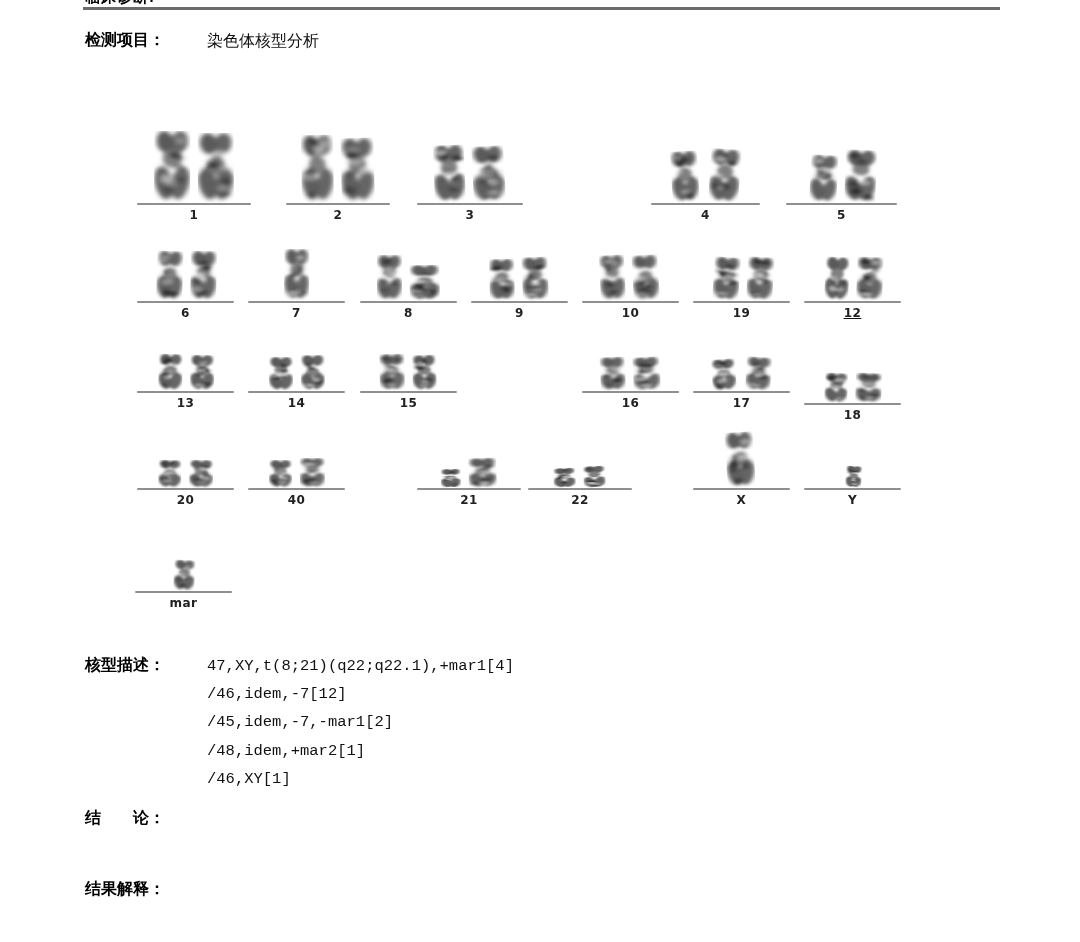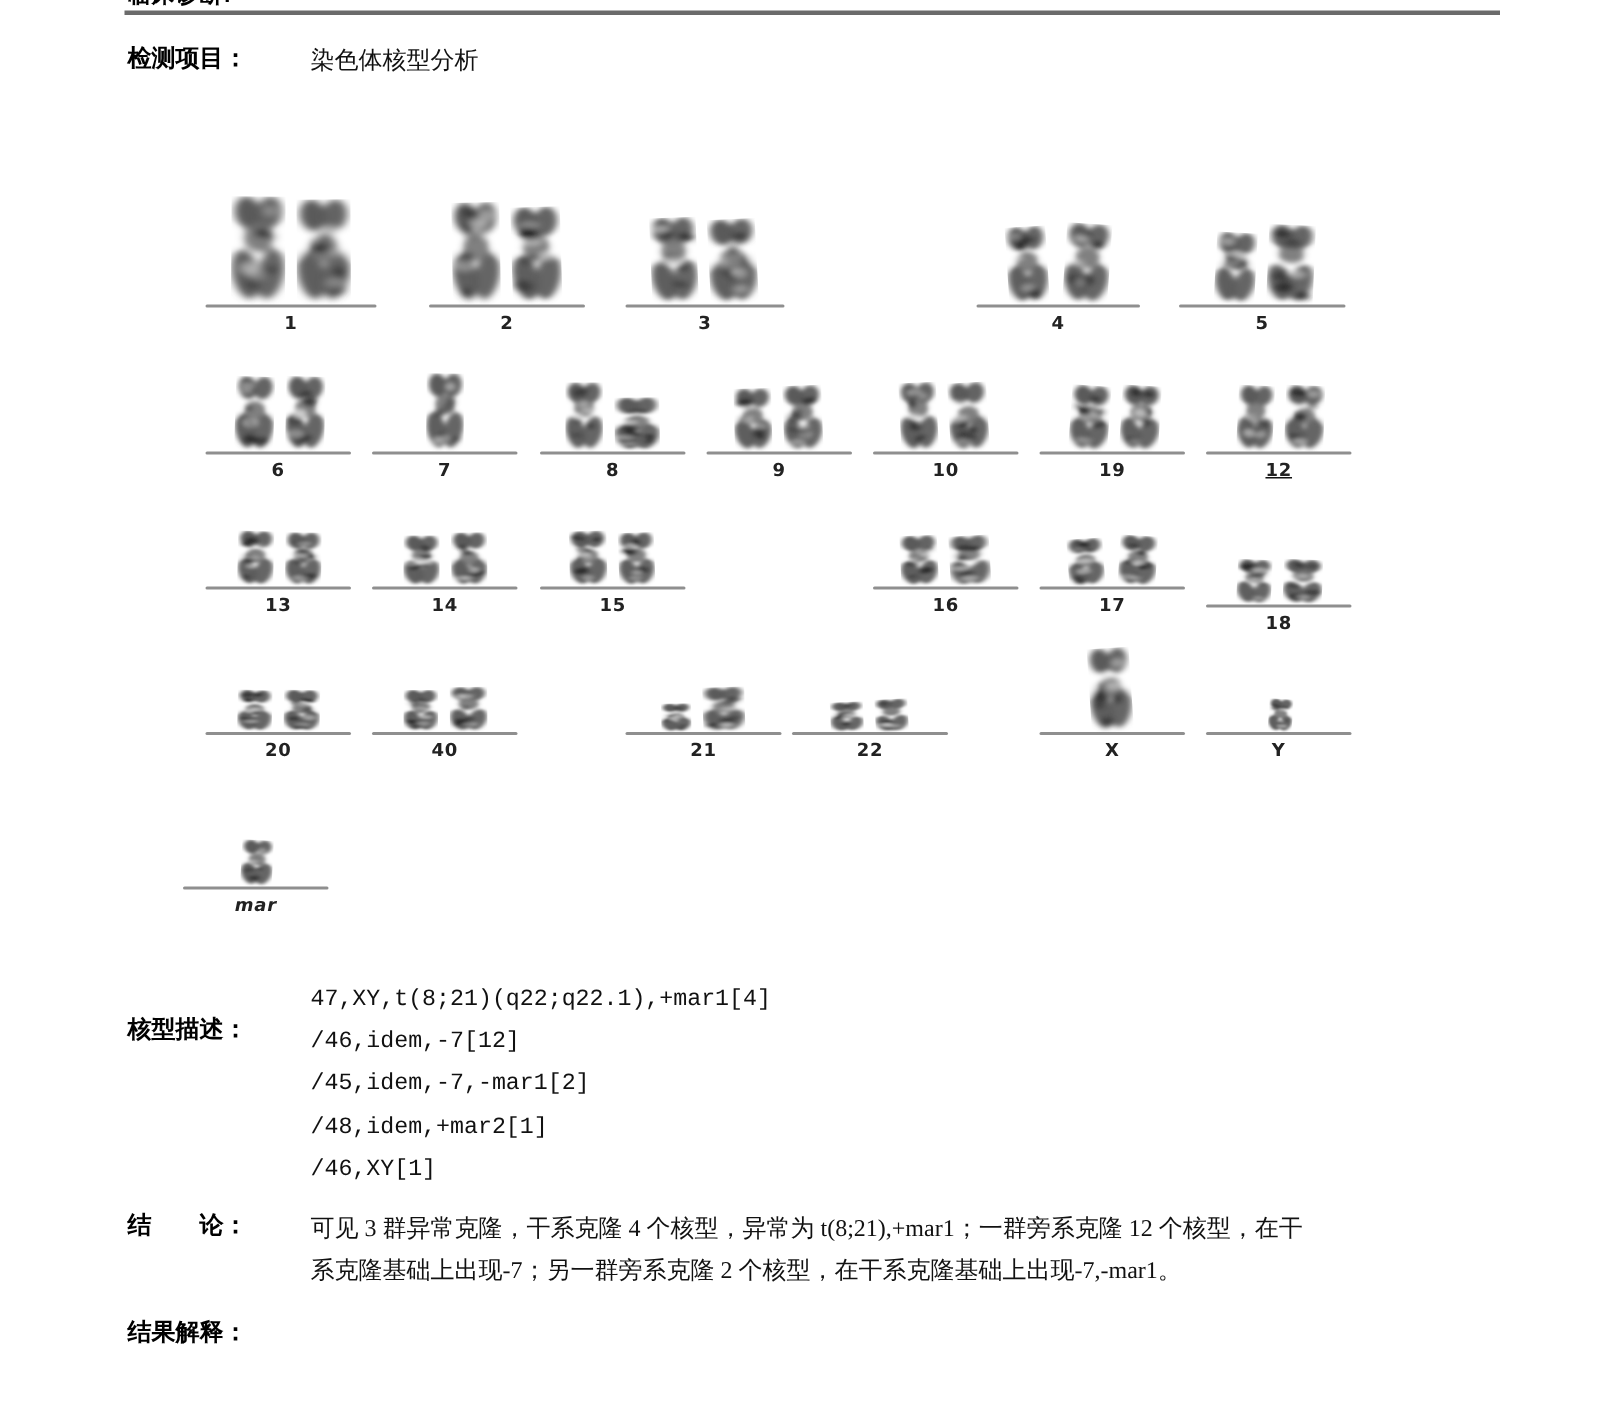--- a/index.html
+++ b/index.html
@@ -1270,21 +1270,21 @@
               <ellipse cx="22.910579561042525" cy="32.44960562414266" rx="7.0226851851851855" ry="4.380144032921811" fill="#ffffff" opacity="0.27946780692729767" transform="rotate(0 22.910579561042525 32.44960562414266)"></ellipse>
               <ellipse cx="20.632201646090536" cy="65.03555384087792" rx="5.828326474622771" ry="3.8323688271604937" fill="#ffffff" opacity="0.4580354080932785" transform="rotate(0 20.632201646090536 65.03555384087792)"></ellipse>
               <ellipse cx="-2" cy="44.28894032921811" rx="7.5" ry="9" fill="#fff" opacity="0.95" transform="rotate(0 -2 44.28894032921811)"></ellipse>
               <ellipse cx="42" cy="44.28894032921811" rx="7.5" ry="9" fill="#fff" opacity="0.95" transform="rotate(0 42 44.28894032921811)"></ellipse>
             </g>
           </svg>
         </div>
         <div class="baseline" style="background: rgb(143, 143, 143);"></div>
         <div class="chrom-label">Y</div>
       </div>
-      <div class="chrom-group" style="left: 122px; top: 551px; width: 97px; font-style: italic;">
+      <div class="chrom-group" style="left: 135px; top: 551px; width: 97px;">
         <div class="chroms" style="height: 40px;">
           <svg width="21" height="31" viewBox="0 0 40 100" preserveAspectRatio="none" style="transform: rotate(3deg); transform-origin: 50% 100%;">
             <defs>
               <filter id="bl46" x="-50%" y="-50%" width="200%" height="200%">
                 <feGaussianBlur stdDeviation="3"></feGaussianBlur>
               </filter>
             </defs>
             <g filter="url(#bl46)">
               <ellipse cx="12" cy="15" rx="9.5" ry="15" fill="#4c4c4c" opacity="0.92" transform="rotate(-6 12 15)"></ellipse>
               <ellipse cx="28" cy="15" rx="9.5" ry="15" fill="#565656" opacity="0.92" transform="rotate(6 28 15)"></ellipse>
@@ -1302,26 +1302,24 @@
               <ellipse cx="-2" cy="41.42962962962963" rx="7.5" ry="9" fill="#fff" opacity="0.95" transform="rotate(0 -2 41.42962962962963)"></ellipse>
               <ellipse cx="42" cy="41.42962962962963" rx="7.5" ry="9" fill="#fff" opacity="0.95" transform="rotate(0 42 41.42962962962963)"></ellipse>
             </g>
           </svg>
         </div>
         <div class="baseline" style="background: rgb(143, 143, 143);"></div>
         <div class="chrom-label">mar</div>
       </div>
     </div>
 
-  <span class="field-label" style="left:85px;top:677px">核型描述：</span>
+  <span class="field-label" style="left:85px;top:655px">核型描述：</span>
   <div class="desc-lines">47,XY,t(8;21)(q22;q22.1),+mar1[4]
 /46,idem,-7[12]
 /45,idem,-7,-mar1[2]
 /48,idem,+mar2[1]
 /46,XY[1]</div>
 
   <span class="field-label" style="left:85px;top:808px">结　　论：</span>
-  <div class="body-text" style="top:806px">可见 3 群异常克隆，干系克隆 4 个核型，异常为 t(8;21),+mar1；一群旁系克隆 12 个核型，在干
-系克隆基础上出现-7；另一群旁系克隆 2 个核型，在干系克隆基础上出现-7,-mar1。</div>
 
   <span class="field-label" style="left:85px;top:879px">结果解释：</span>
 
 </div>
 
 </body></html>

